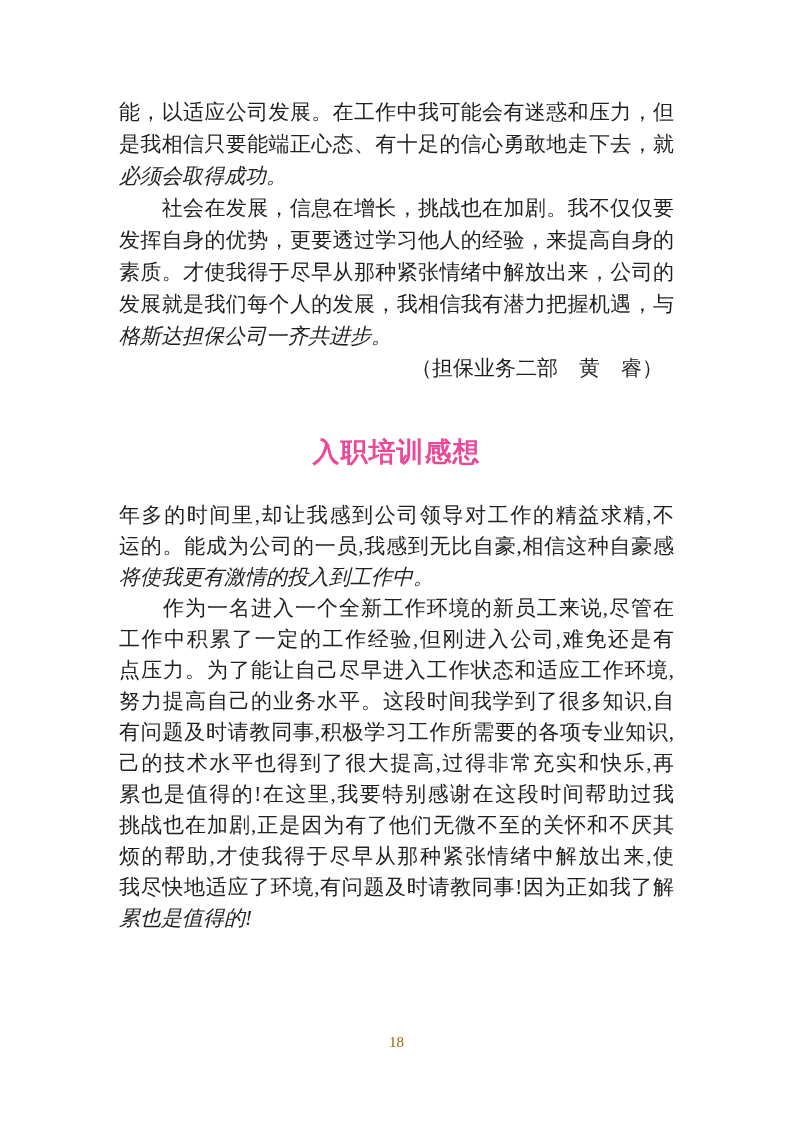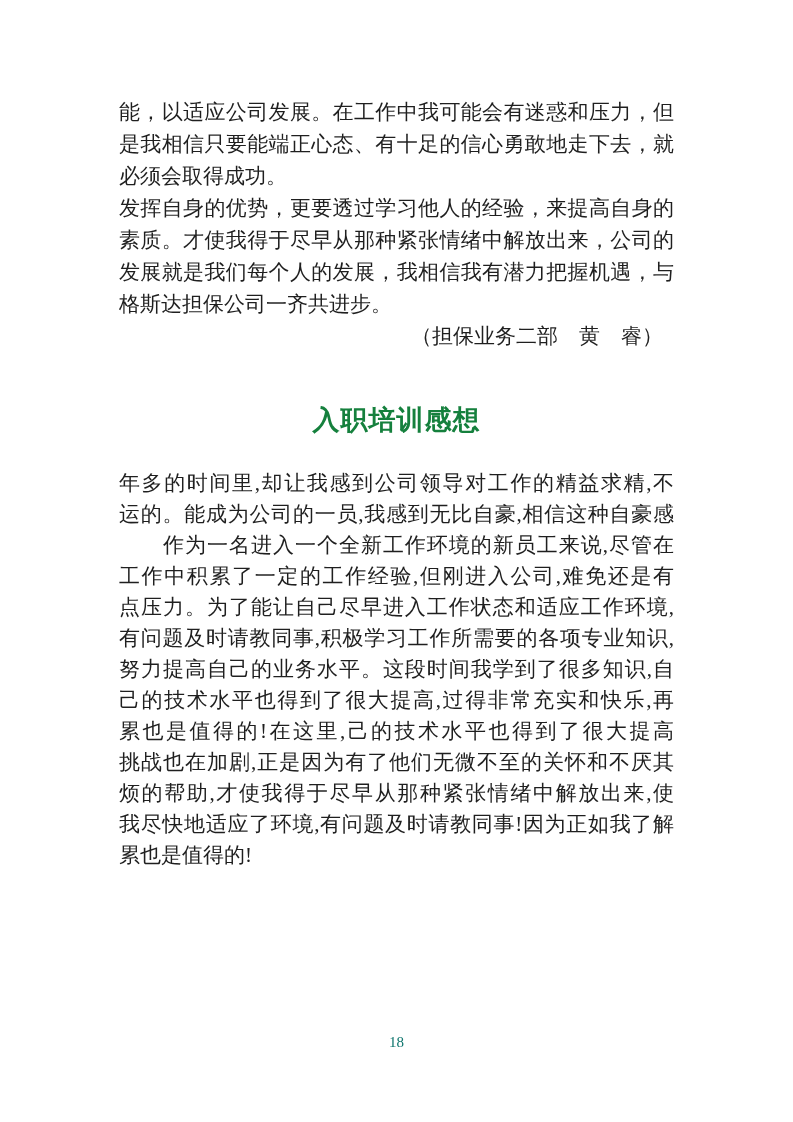--- a/index.html
+++ b/index.html
@@ -33,91 +33,94 @@
     line-height: 32px;
     font-size: 21px;
   }
   .article-curr .line {
     height: 31px;
     line-height: 31px;
     font-size: 21px;
   }
   .line.line-last {
     text-align-last: left;
+    font-style: italic;
   }
   .signature-line {
     height: 32px;
     line-height: 32px;
     font-size: 21px;
     text-align: right;
     padding-right: 11px;
     white-space: pre;
     font-family: Liberation Serif, serif;
   }
   .section-title {
     margin-top: 48px;
     height: 40px;
     line-height: 40px;
     font-size: 27px;
     font-weight: 700;
     letter-spacing: 1px;
     text-align: center;
-    color: #15803d;
+    color: #ec4899;
     font-family: "Liberation Sans", sans-serif;
   }
   .article-curr {
     margin-top: 28px;
   }
   .page-number {
     position: absolute;
     left: 0;
     top: 1034px;
     width: 100%;
     text-align: center;
     font-size: 15px;
-    color: #0f766e;
+    color: #a16207;
     font-family: "Liberation Serif", serif;
   }
 </style>
 </head>
 <body>
 
 <div class="page">
   <div class="content">
 
     <div class="article-prev body-text">
       <div class="paragraph">
           <div class="line">能，以适应公司发展。在工作中我可能会有迷惑和压力，但</div>
           <div class="line">是我相信只要能端正心态、有十足的信心勇敢地走下去，就</div>
           <div class="line line-last">必须会取得成功。</div>
         </div>
       <div class="paragraph">
+          <div class="line">　　社会在发展，信息在增长，挑战也在加剧。我不仅仅要</div>
           <div class="line">发挥自身的优势，更要透过学习他人的经验，来提高自身的</div>
           <div class="line">素质。才使我得于尽早从那种紧张情绪中解放出来，公司的</div>
           <div class="line">发展就是我们每个人的发展，我相信我有潜力把握机遇，与</div>
           <div class="line line-last">格斯达担保公司一齐共进步。</div>
         </div>
       <div class="signature-line">（担保业务二部　黄　睿）</div>
     </div>
 
     <div class="section-title">入职培训感想</div>
 
     <div class="article-curr body-text">
       <div class="paragraph">
           <div class="line">年多的时间里,却让我感到公司领导对工作的精益求精,不</div>
           <div class="line">运的。能成为公司的一员,我感到无比自豪,相信这种自豪感</div>
+          <div class="line line-last">将使我更有激情的投入到工作中。</div>
         </div>
       <div class="paragraph">
           <div class="line">　　作为一名进入一个全新工作环境的新员工来说,尽管在</div>
           <div class="line">工作中积累了一定的工作经验,但刚进入公司,难免还是有</div>
           <div class="line">点压力。为了能让自己尽早进入工作状态和适应工作环境,</div>
+          <div class="line">努力提高自己的业务水平。这段时间我学到了很多知识,自</div>
           <div class="line">有问题及时请教同事,积极学习工作所需要的各项专业知识,</div>
-          <div class="line">努力提高自己的业务水平。这段时间我学到了很多知识,自</div>
           <div class="line">己的技术水平也得到了很大提高,过得非常充实和快乐,再</div>
-          <div class="line">累也是值得的!在这里,己的技术水平也得到了很大提高</div>
+          <div class="line">累也是值得的!在这里,我要特别感谢在这段时间帮助过我</div>
           <div class="line">挑战也在加剧,正是因为有了他们无微不至的关怀和不厌其</div>
           <div class="line">烦的帮助,才使我得于尽早从那种紧张情绪中解放出来,使</div>
           <div class="line">我尽快地适应了环境,有问题及时请教同事!因为正如我了解</div>
           <div class="line line-last">累也是值得的!</div>
         </div>
     </div>
 
   </div>
 
   <div class="page-number">18</div>

